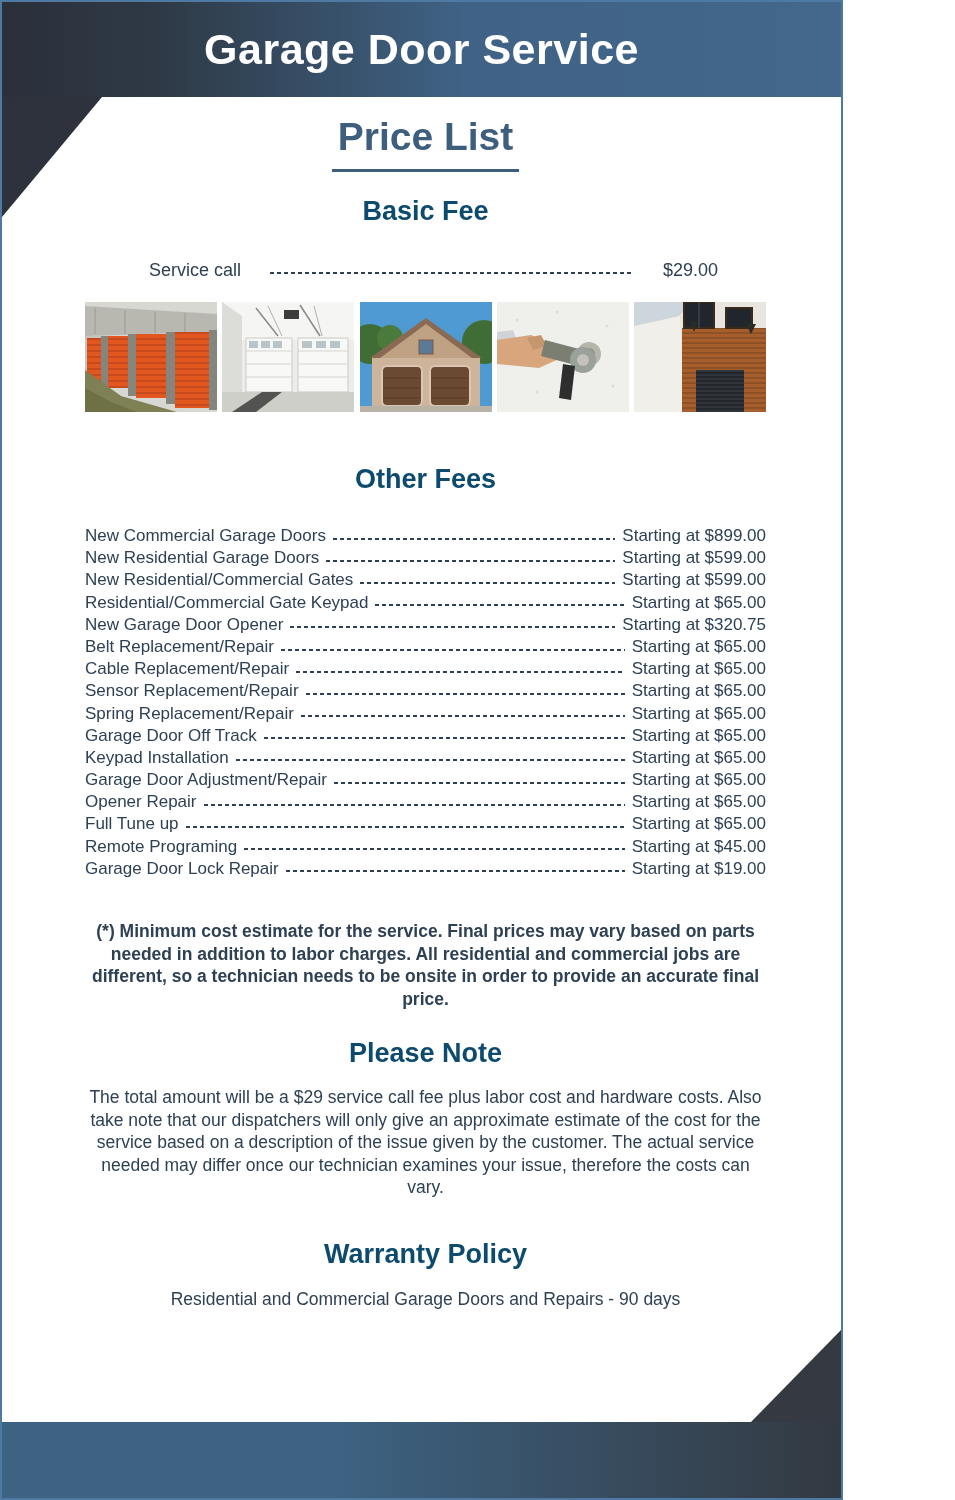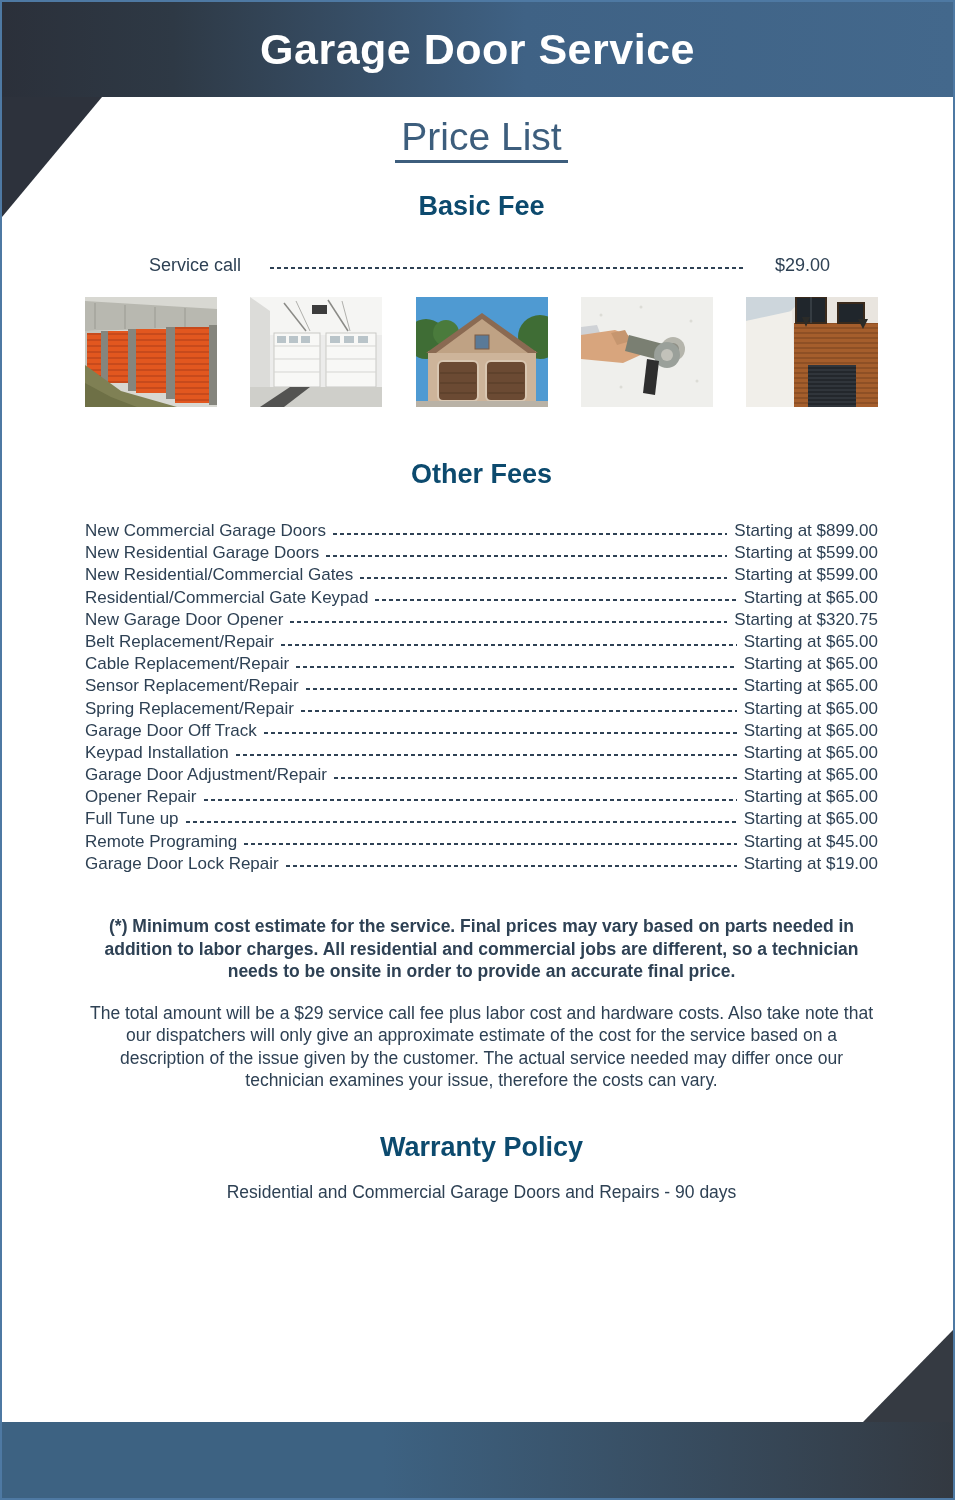--- a/index.html
+++ b/index.html
@@ -1,20 +1,20 @@
 <!DOCTYPE html>
 <html><head>
 <meta charset="utf-8">
 <style>
   * { margin:0; padding:0; box-sizing:border-box; }
   html,body { background:#ffffff; }
   body { font-family:"Liberation Sans","DejaVu Sans",sans-serif; color:#2e4154; }
 
   .page {
-    position:relative; width:955px; height:1500px;
+    position:relative; width:843px; height:1500px;
     background:#ffffff; border:2px solid #4e79a3; overflow:hidden;
   }
 
   
   .banner {
     height:95px; width:100%;
     background:linear-gradient(90deg,#2b303a 0%,#2e3945 18%,#3f6285 55%,#43688c 100%);
     display:flex; align-items:center; justify-content:center;
   }
   .banner-title { color:#ffffff; font-weight:700; font-size:43px; letter-spacing:.5px; }
@@ -30,22 +30,22 @@
   }
   .footer-bar {
     position:absolute; left:0; right:0; bottom:0; height:76px;
     background:linear-gradient(90deg,#3d6282 0%,#3d6282 40%,#333941 100%);
   }
 
   main { padding:20px 75px 0 83px; }
 
   .doc-title-wrap { text-align:center; line-height:44px; }
   .doc-title {
-    display:inline-block; font-size:39px; font-weight:400; color:#3d5e7d;
-    border-bottom:3px solid #3d5e7d; padding:0 6px 3px 6px; line-height:40px;
+    display:inline-block; font-size:39px; font-weight:700; color:#3d5e7d;
+    border-bottom:3px solid #3d5e7d; padding:0 6px 12px 6px; line-height:40px;
   }
 
   h2.section { margin-top:26px; text-align:center; font-size:27px; line-height:27px;
     font-weight:700; color:#0c4a6e; }
   h2.other-fees { margin-top:54px; }
   h2.please-note { margin-top:30px; }
   h2.warranty { margin-top:42px; }
 
   .service-row { display:flex; align-items:center; margin:33px 48px 0 64px;
     font-size:18px; line-height:24px;gap:22px; }
@@ -318,20 +318,21 @@
 
         <div class="fee-row">
           <span class="fee-label">Garage Door Lock Repair</span>
           <span class="leader"></span>
           <span class="fee-price">Starting at $19.00</span>
         </div>
       </div>
 
     <p class="note">(*) Minimum cost estimate for the service. Final prices may vary based on parts needed in addition to labor charges. All residential and commercial jobs are different, so a technician needs to be onsite in order to provide an accurate final price.</p>
 
+    <h2 class="section please-note">Please Note</h2>
     <p class="pn-text">The total amount will be a $29 service call fee plus labor cost and hardware costs. Also take note that our dispatchers will only give an approximate estimate of the cost for the service based on a description of the issue given by the customer. The actual service needed may differ once our technician examines your issue, therefore the costs can vary.</p>
 
     <h2 class="section warranty">Warranty Policy</h2>
     <p class="warranty-text">Residential and Commercial Garage Doors and Repairs - 90 days</p>
 
   </main>
 
   <div class="corner-br"></div>
   <footer class="footer-bar"></footer>
 

